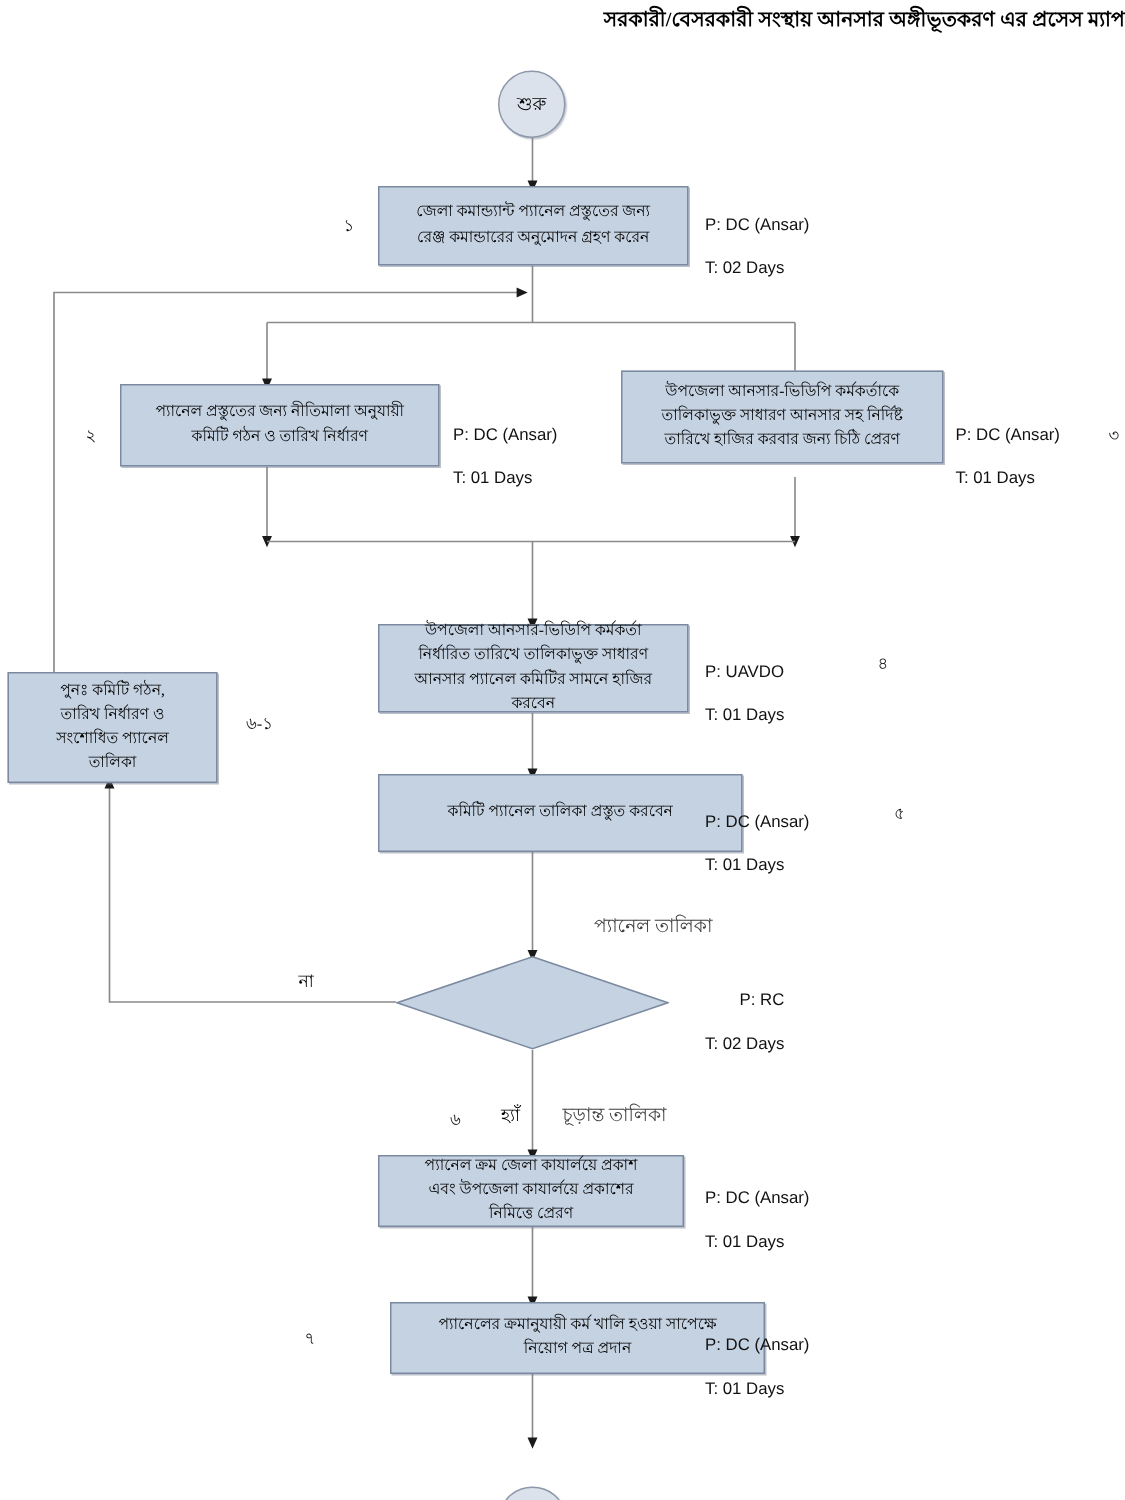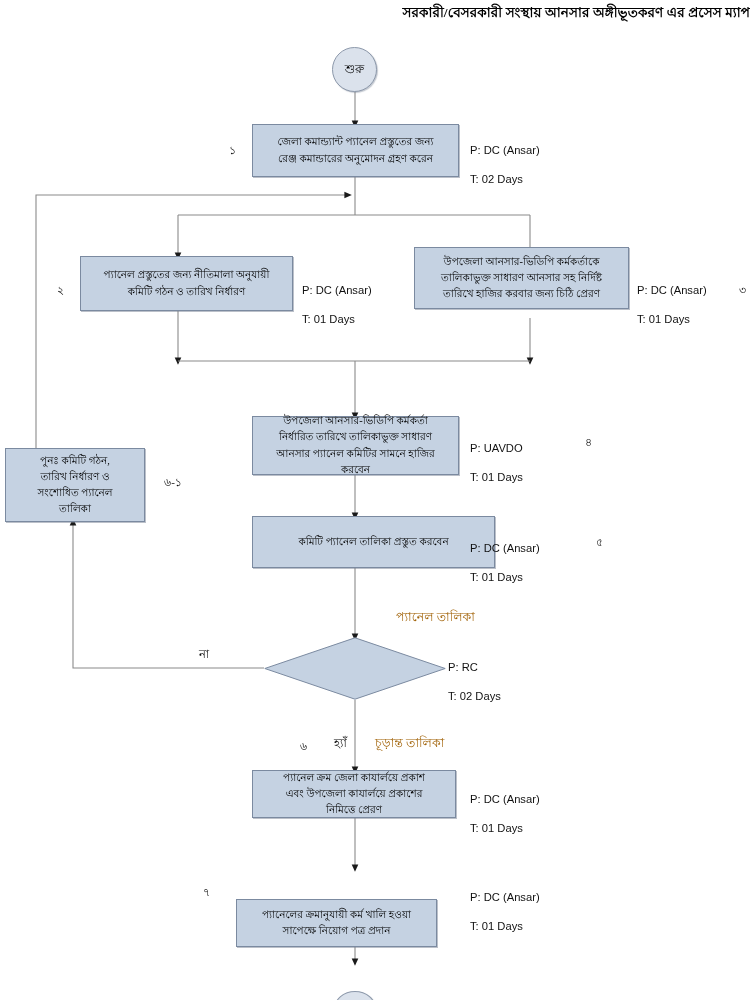--- a/index.html
+++ b/index.html
@@ -80,21 +80,21 @@
     color:#111;
   }
   .edgelabel{
     position:absolute;
     font-size:11.5px;
     color:#000;
   }
   .flowlabel{
     position:absolute;
     font-size:12.5px;
-    color:#a16207;
+    color:#404040;
   }
 </style>
 </head>
 <body>
 
 <svg id="canvas" viewBox="0 0 750 1000" width="750" height="1000" aria-hidden="true">
   <defs>
     <marker id="arw" markerWidth="9" markerHeight="9" refX="4.2" refY="4.2" orient="auto" markerUnits="userSpaceOnUse">
       <path d="M0.6,0.9 L8,4.2 L0.6,7.5 z" fill="#1a1a1a"></path>
     </marker>
@@ -189,39 +189,39 @@
 <div class="box" style="left:5px;top:448px;width:140px;height:74px;">
   <span>পুনঃ  কমিটি গঠন, তারিখ নির্ধারণ ও সংশোধিত প্যানেল তালিকা</span>
 </div>
 <div class="stepno" style="left:164px;top:474px;">৬-১</div>
 
 <div class="diamond" style="left:264px;top:637px;width:182px;height:63px;">
   <svg class="dshape" viewBox="0 0 182 63" preserveAspectRatio="none">
     <polygon points="91,0.8 181.2,31.5 91,62.2 0.8,31.5" fill="#c5d2e2" stroke="#7b8aa0" stroke-width="1"></polygon>
   </svg>
 </div>
-<div class="meta" style="left:448px;top:645px;">
+<div class="meta" style="left:470px;top:645px;text-align:right;">
   <span>P: RC</span><br>
   <span>T: 02 Days</span>
 </div>
 <div class="flowlabel" style="left:396px;top:608px;">প্যানেল তালিকা</div>
 <div class="edgelabel" style="left:199px;top:646px;">না</div>
 <div class="edgelabel" style="left:334px;top:735px;">হ্যাঁ</div>
 <div class="flowlabel" style="left:375px;top:734px;">চূড়ান্ত তালিকা</div>
 <div class="stepno" style="left:300px;top:738px;">৬</div>
 
 <div class="box" style="left:252px;top:770px;width:204px;height:48px;">
   <span>প্যানেল ক্রম জেলা কাযার্লয়ে প্রকাশ এবং উপজেলা কাযার্লয়ে প্রকাশের নিমিত্তে প্রেরণ</span>
 </div>
 <div class="meta" style="left:470px;top:777px;">
   <span>P: DC (Ansar)</span><br>
   <span>T: 01 Days</span>
 </div>
 
-<div class="box" style="left:236px;top:868px;width:201px;height:48px;margin-top:31px;">
+<div class="box" style="left:260px;top:868px;width:250px;height:48px;">
   <span>প্যানেলের ক্রমানুযায়ী কর্ম খালি হওয়া সাপেক্ষে নিয়োগ পত্র প্রদান</span>
 </div>
 <div class="meta" style="left:470px;top:875px;">
   <span>P: DC (Ansar)</span><br>
   <span>T: 01 Days</span>
 </div>
 <div class="stepno" style="left:203px;top:884px;">৭</div>
 
 <div class="term" style="left:334px;top:991px;width:42px;height:36px;text-decoration:underline;">
   <span>শেষ</span>

